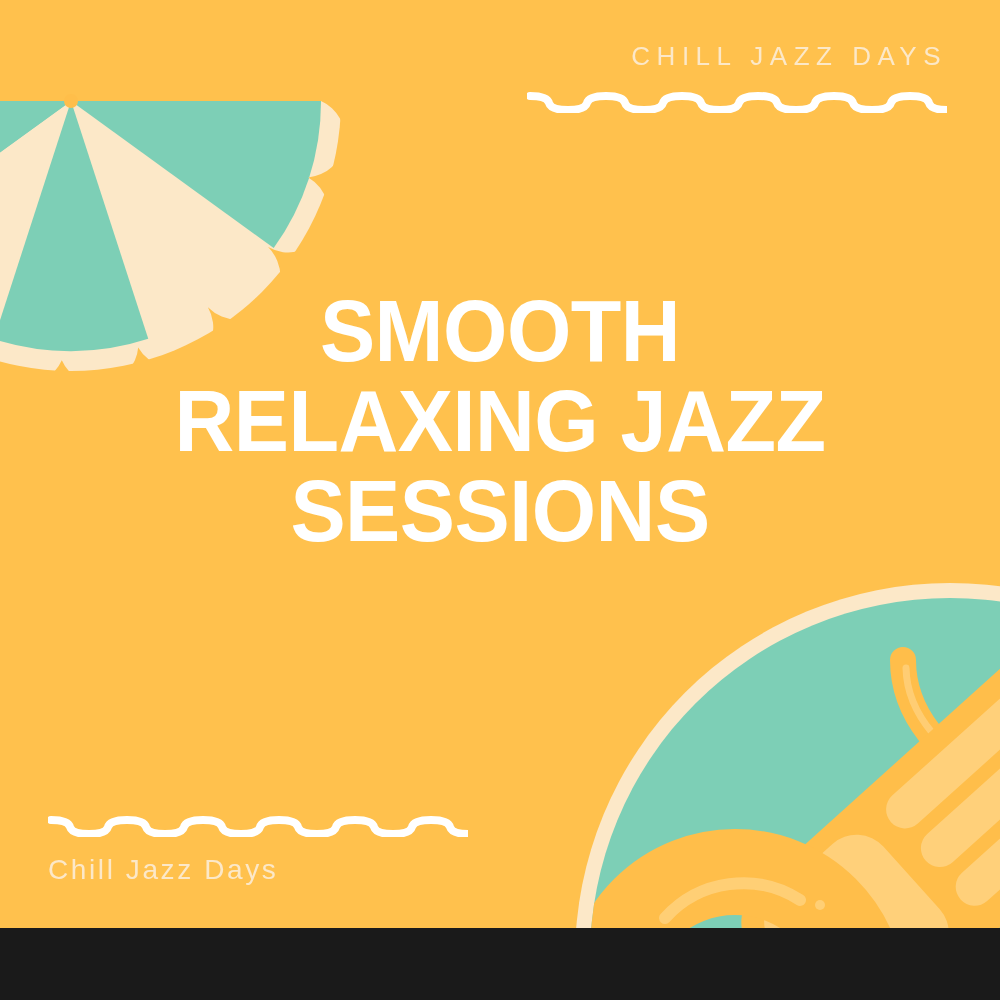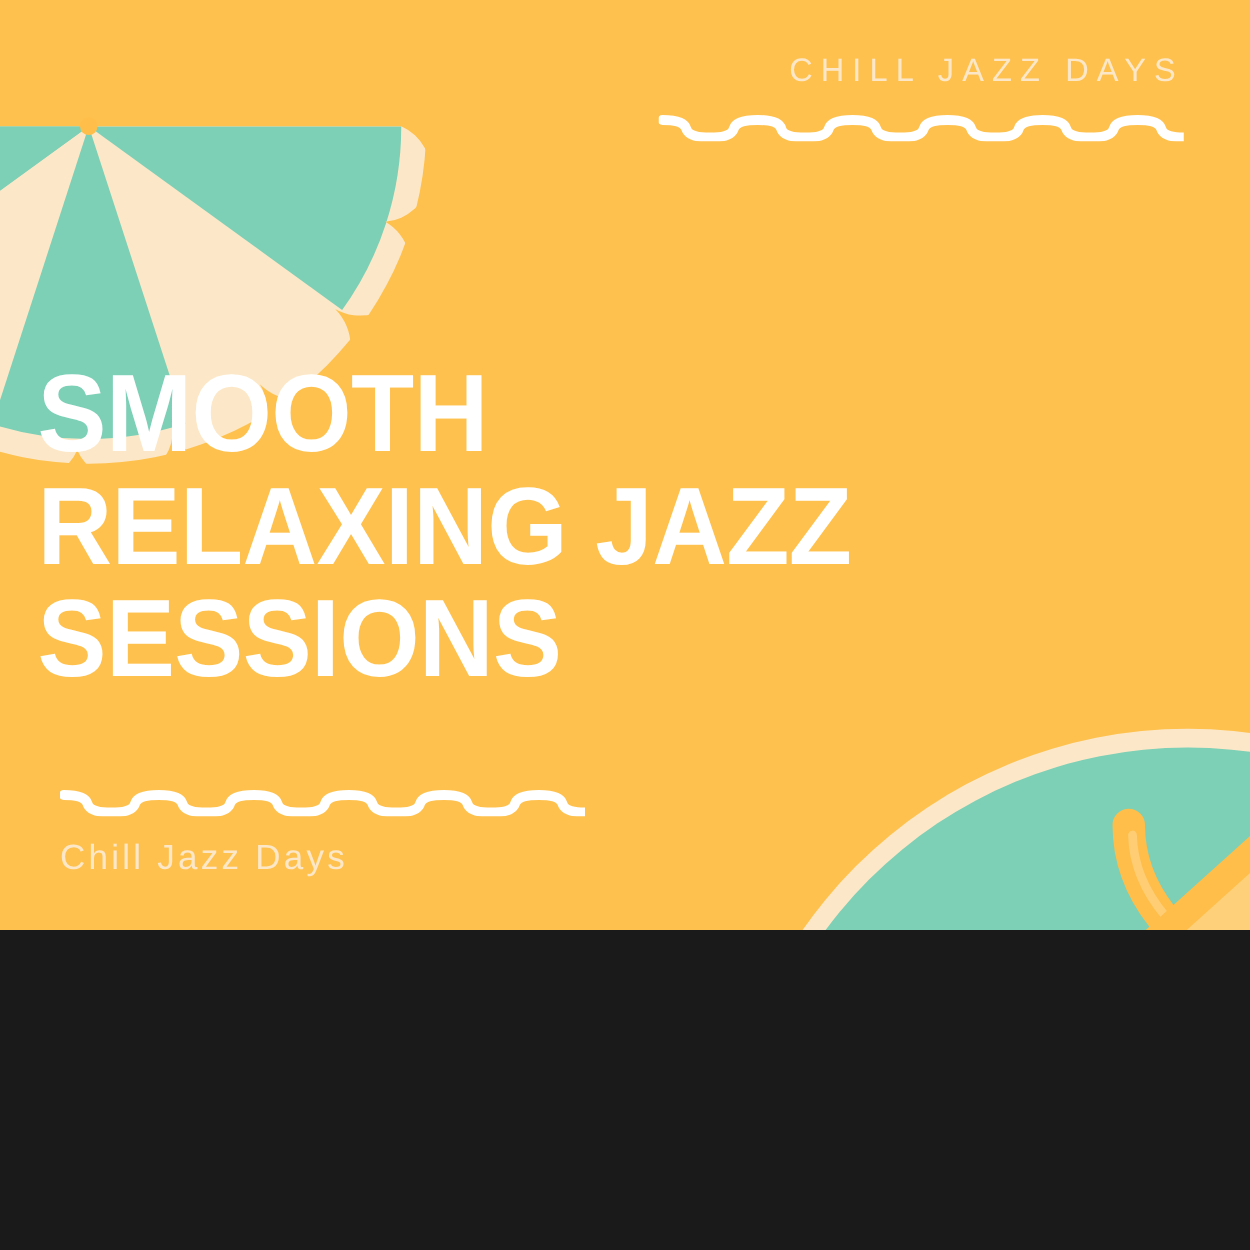--- a/index.html
+++ b/index.html
@@ -3,21 +3,21 @@
 <meta charset="utf-8">
 <style>
   html, body {
     margin: 0;
     padding: 0;
     background: #1a1a1a;
   }
   #cover {
     position: relative;
     width: 1000px;
-    height: 744px;
+    height: 928px;
     overflow: hidden;
     background: #0369a1;
     font-family: "Liberation Sans", sans-serif;
   }
 
   
   .art-layer {
     position: absolute;
     top: 0; left: 0;
     width: 1000px;
@@ -65,21 +65,21 @@
     white-space: nowrap;
     margin-top: 18px;
   }
 
   
   #title-block {
     position: absolute;
     left: 0;
     top: 286px;
     width: 1000px;
-    text-align: left;
+    text-align: center;
     z-index: 6;
   }
   #title-block .title-line {
     display: block;
     color: #FFFFFF;
     font-family: "Liberation Sans Narrow", "Liberation Sans", sans-serif;
     font-weight: bold;
     font-size: 88px;
     line-height: 90px;
     letter-spacing: -0.5px;

